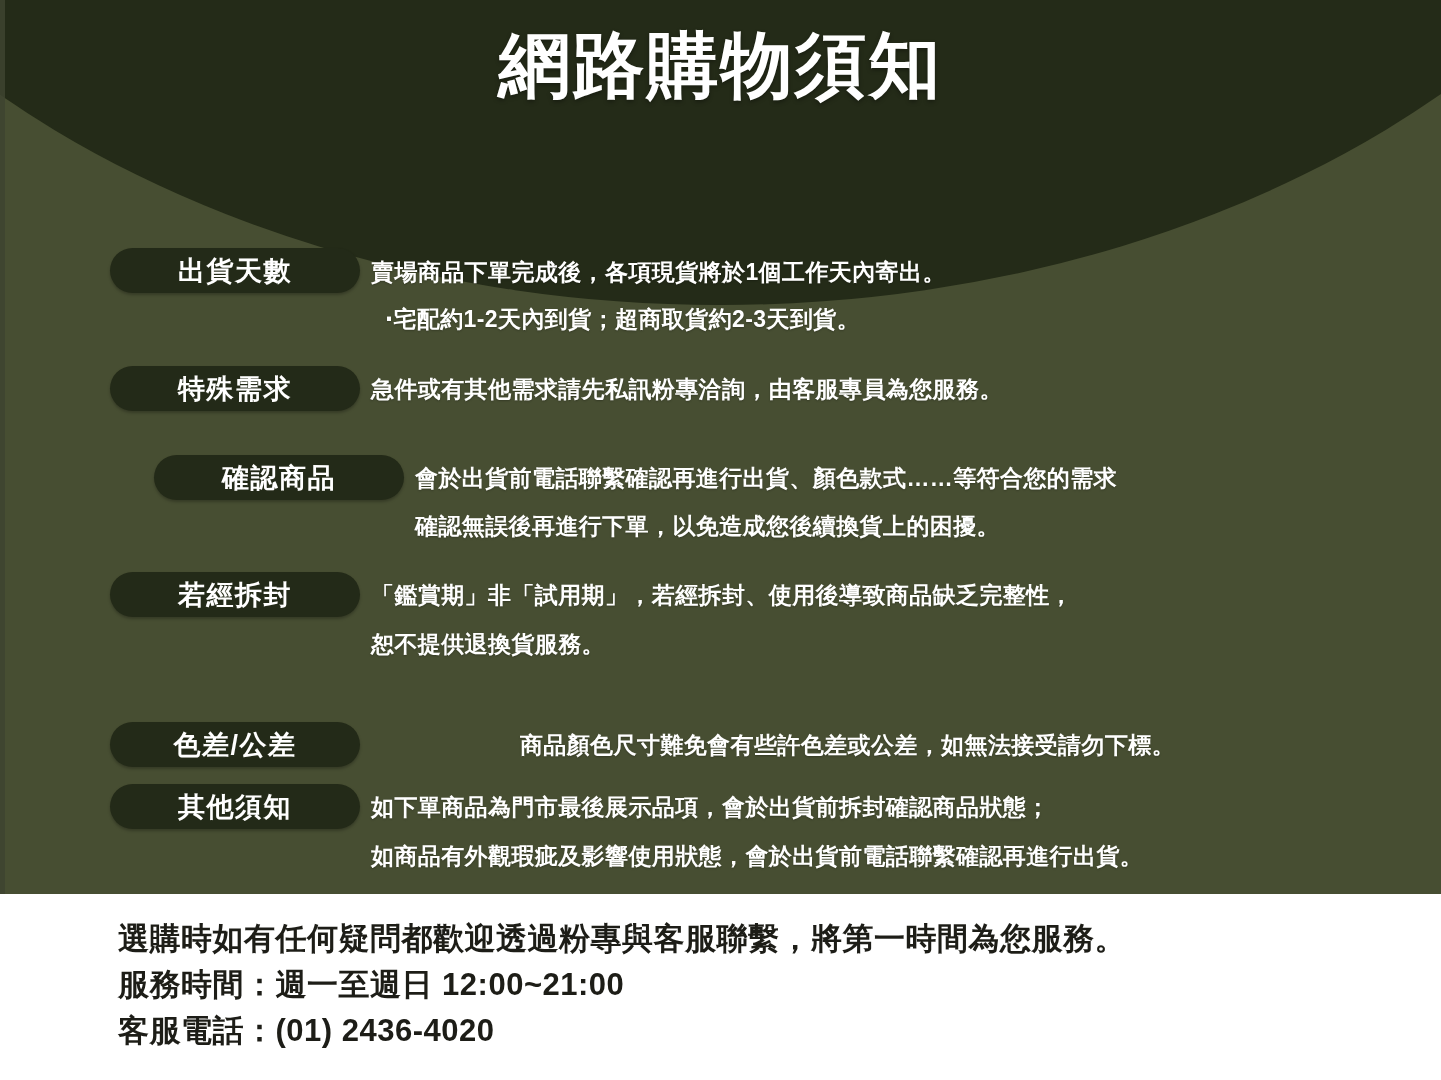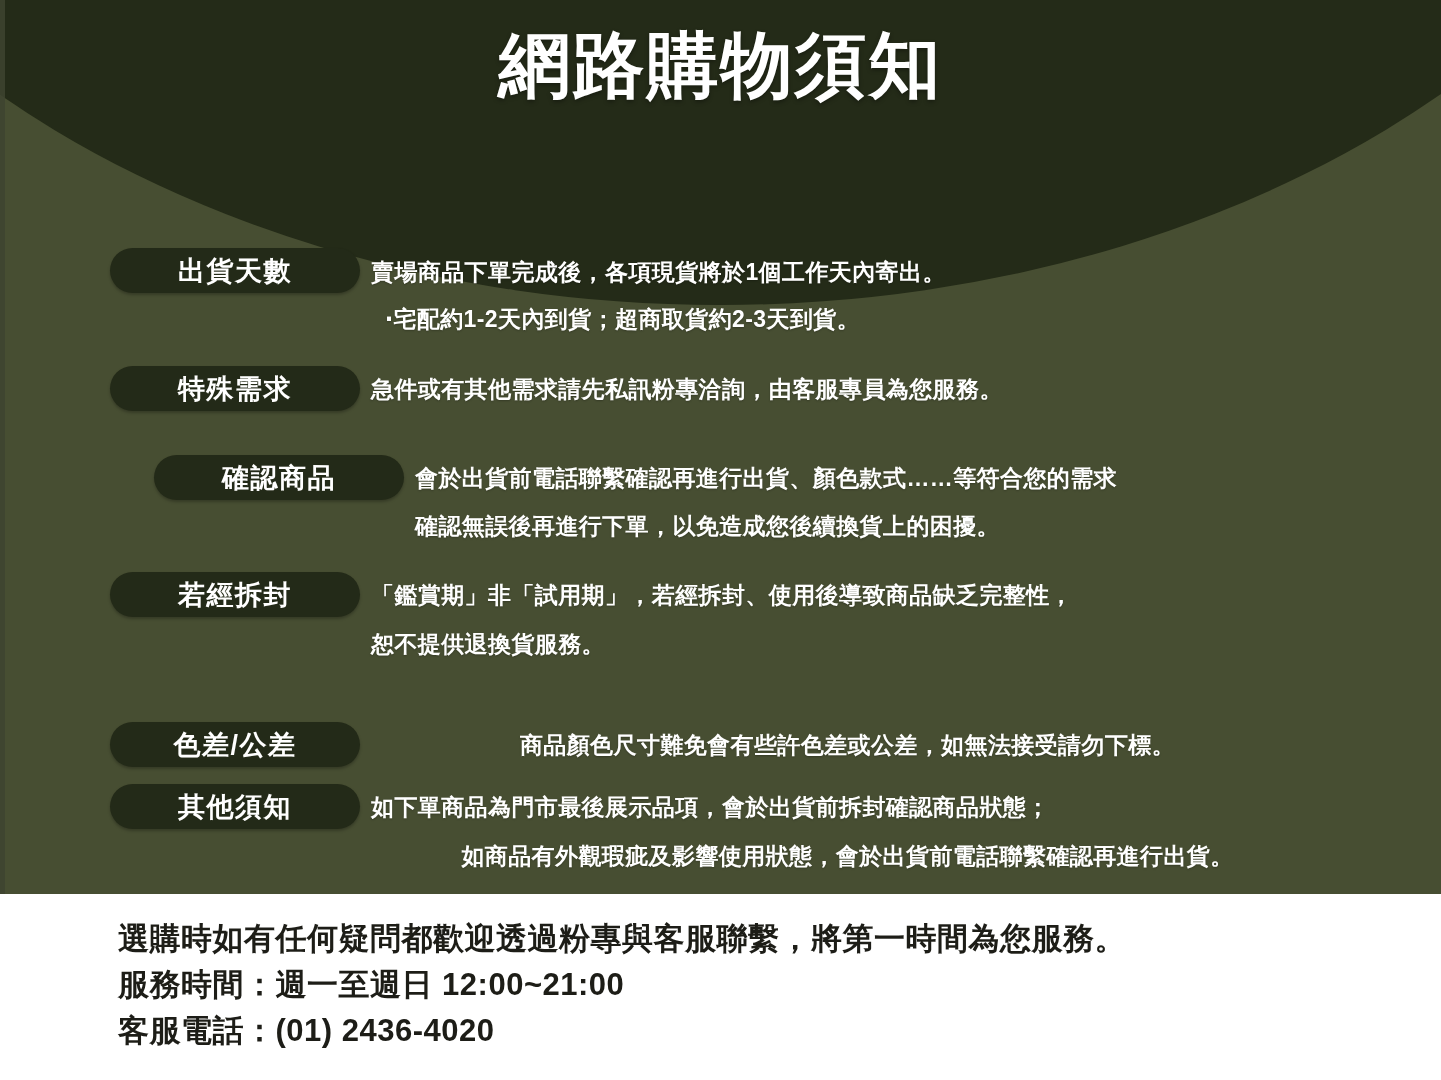--- a/index.html
+++ b/index.html
@@ -168,21 +168,21 @@
       <div class="pill">色差/公差</div>
       <div class="body">
         <div class="line" style="line-height:45px;">商品顏色尺寸難免會有些許色差或公差，如無法接受請勿下標。</div>
       </div>
     </div>
 
     <div class="row">
       <div class="pill">其他須知</div>
       <div class="body">
         <div class="line" style="line-height:45px;">如下單商品為門市最後展示品項，會於出貨前拆封確認商品狀態；</div>
-        <div class="line" style="line-height:52px;text-align:center;">如商品有外觀瑕疵及影響使用狀態，會於出貨前電話聯繫確認再進行出貨。</div>
+        <div class="line" style="line-height:52px;">如商品有外觀瑕疵及影響使用狀態，會於出貨前電話聯繫確認再進行出貨。</div>
       </div>
     </div>
 
   </div>
 
   <div class="footer">
     <div class="footer-inner">
       <div class="line">選購時如有任何疑問都歡迎透過粉專與客服聯繫，將第一時間為您服務。</div>
       <div class="line">服務時間：週一至週日 12:00~21:00</div>
       <div class="line">客服電話：(01) 2436-4020</div>

